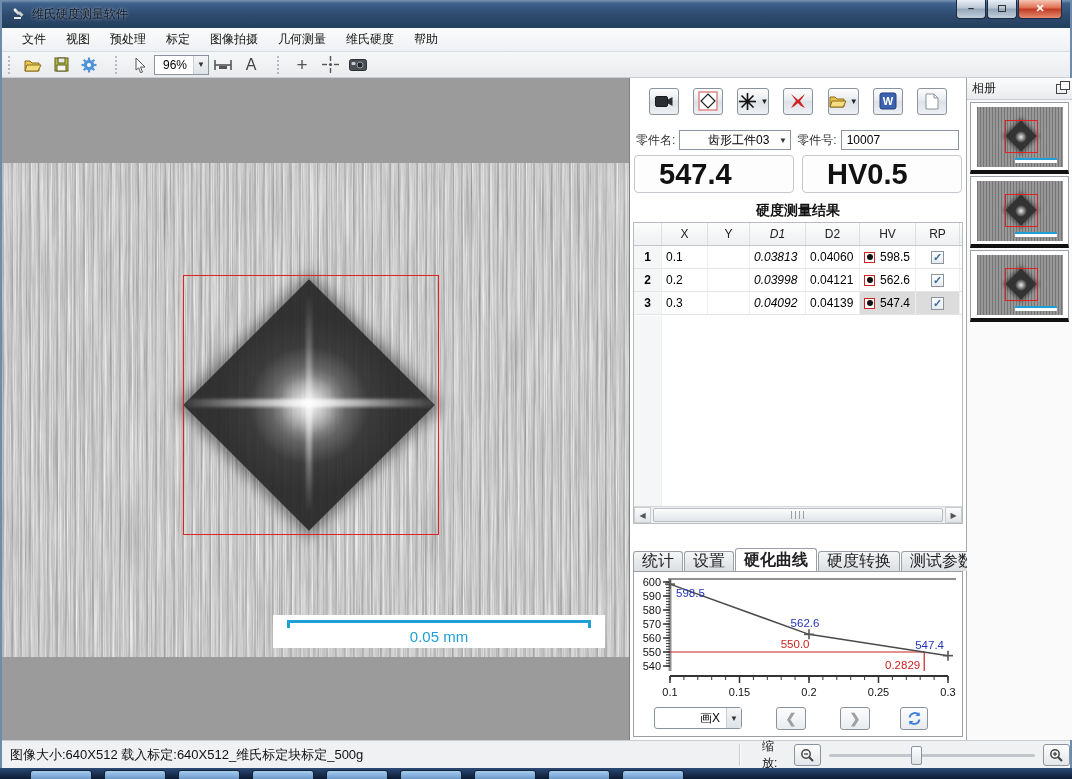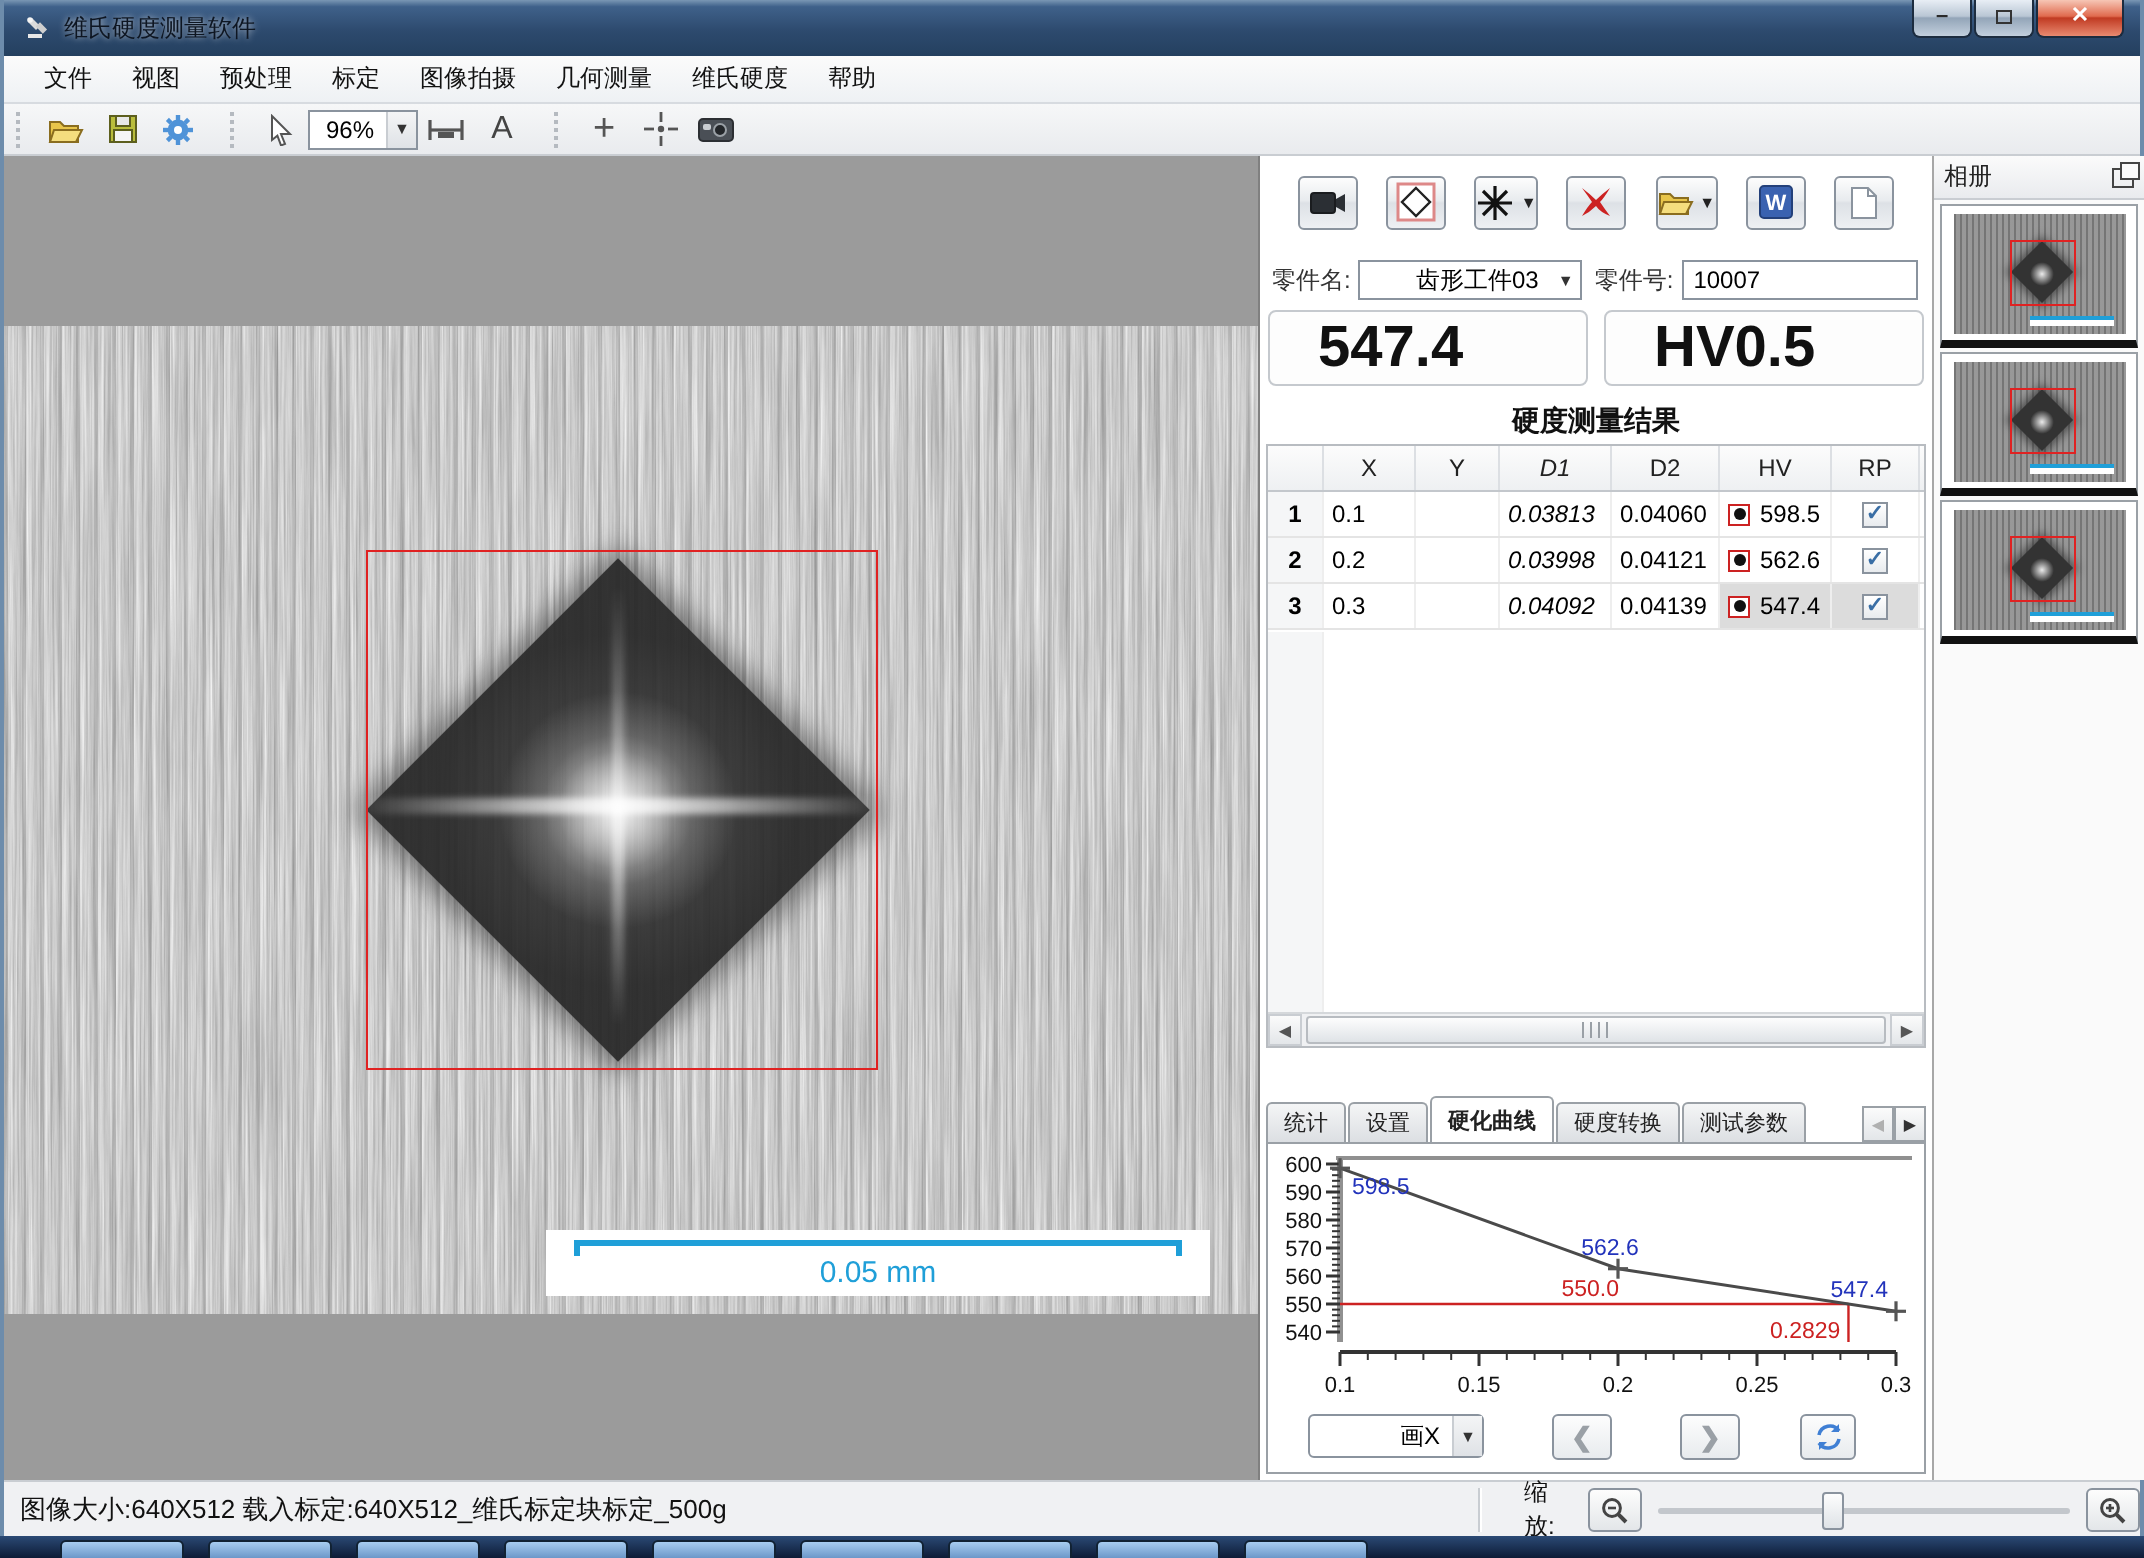--- a/index.html
+++ b/index.html
@@ -114,21 +114,21 @@
     color:#555; font-size:8px; background:linear-gradient(#fbfbfb,#e3e6e9); border:1px solid #c9cdd2; }
   .hthumb { flex:1; margin:1px 2px; background:linear-gradient(#fdfdfd,#dfe3e7); border:1px solid #b8bcc1;
     border-radius:2px; display:flex; align-items:center; justify-content:center; }
   .hthumb .grip { width:14px; height:8px;
     background:repeating-linear-gradient(90deg,#9aa0a6 0 1px,transparent 1px 4px); }
 
   
   .tabstrip { position:absolute; left:3px; top:470px; width:330px; height:23px; display:flex; align-items:flex-end; }
   .tab { height:20px; padding:0 8px; display:flex; align-items:center; justify-content:center;
     border:1px solid #9aa0a6; border-bottom:none; border-radius:3px 3px 0 0; margin-right:1px;
-    background:linear-gradient(#f4f5f6,#dcdfe3); color:#222; font-size:11px; white-space:nowrap; }
+    background:linear-gradient(#f4f5f6,#dcdfe3); color:#222; font-size:16px; white-space:nowrap; }
   .tab.active { height:23px; background:#fff; font-weight:bold; position:relative; z-index:2; }
   .tabarrows { margin-left:auto; display:flex; }
   .tabarrow { width:16px; height:18px; border:1px solid #9aa0a6; background:linear-gradient(#fbfbfb,#e3e6e9);
     display:flex; align-items:center; justify-content:center; font-size:8px; color:#333; }
   .tabarrow.dis { color:#b0b0b0; }
 
   
   .chartpanel { position:absolute; left:3px; top:493px; width:330px; height:166px; background:#fff;
     border:1px solid #9aa0a6; }
   .chartsvg { position:absolute; left:0; top:2px; }

